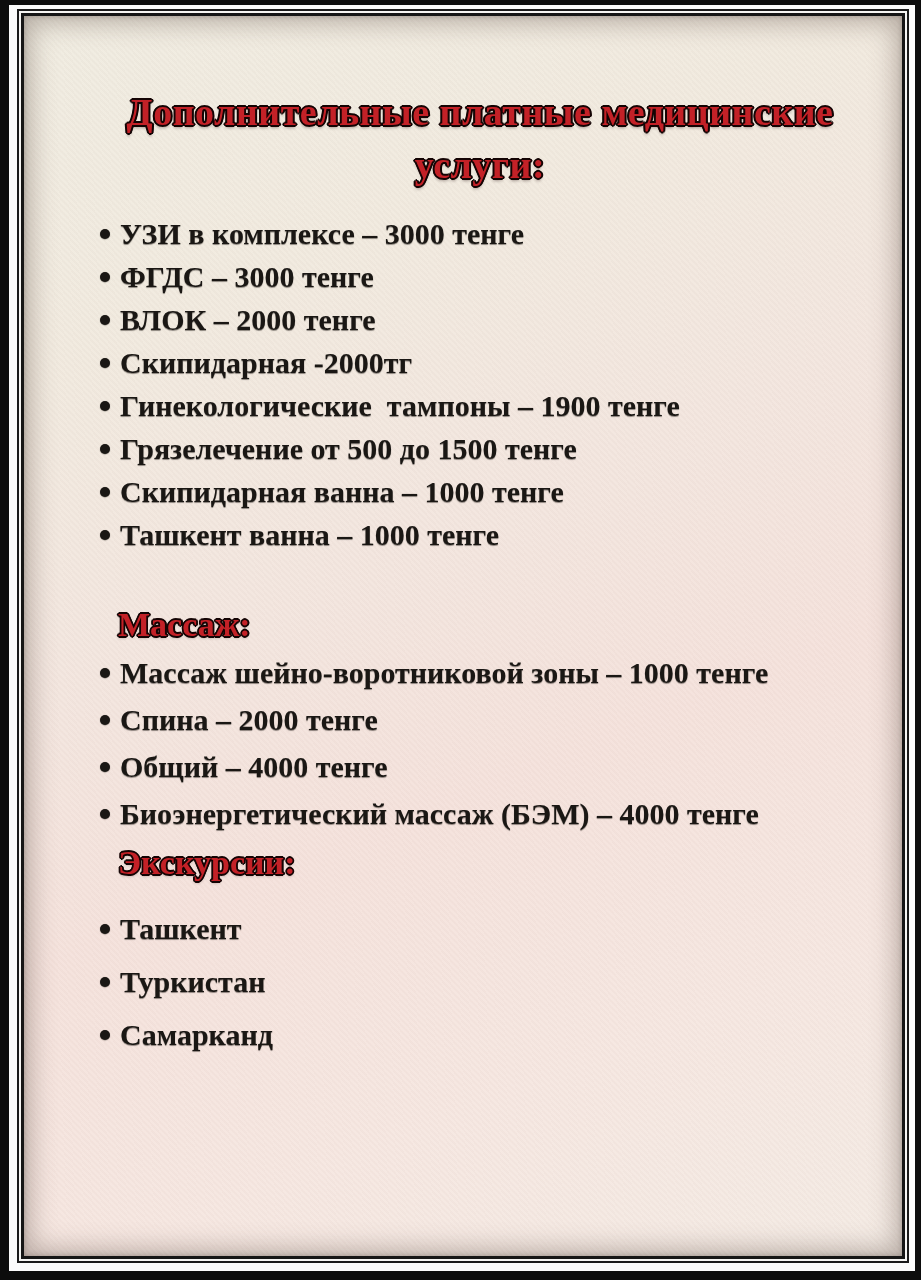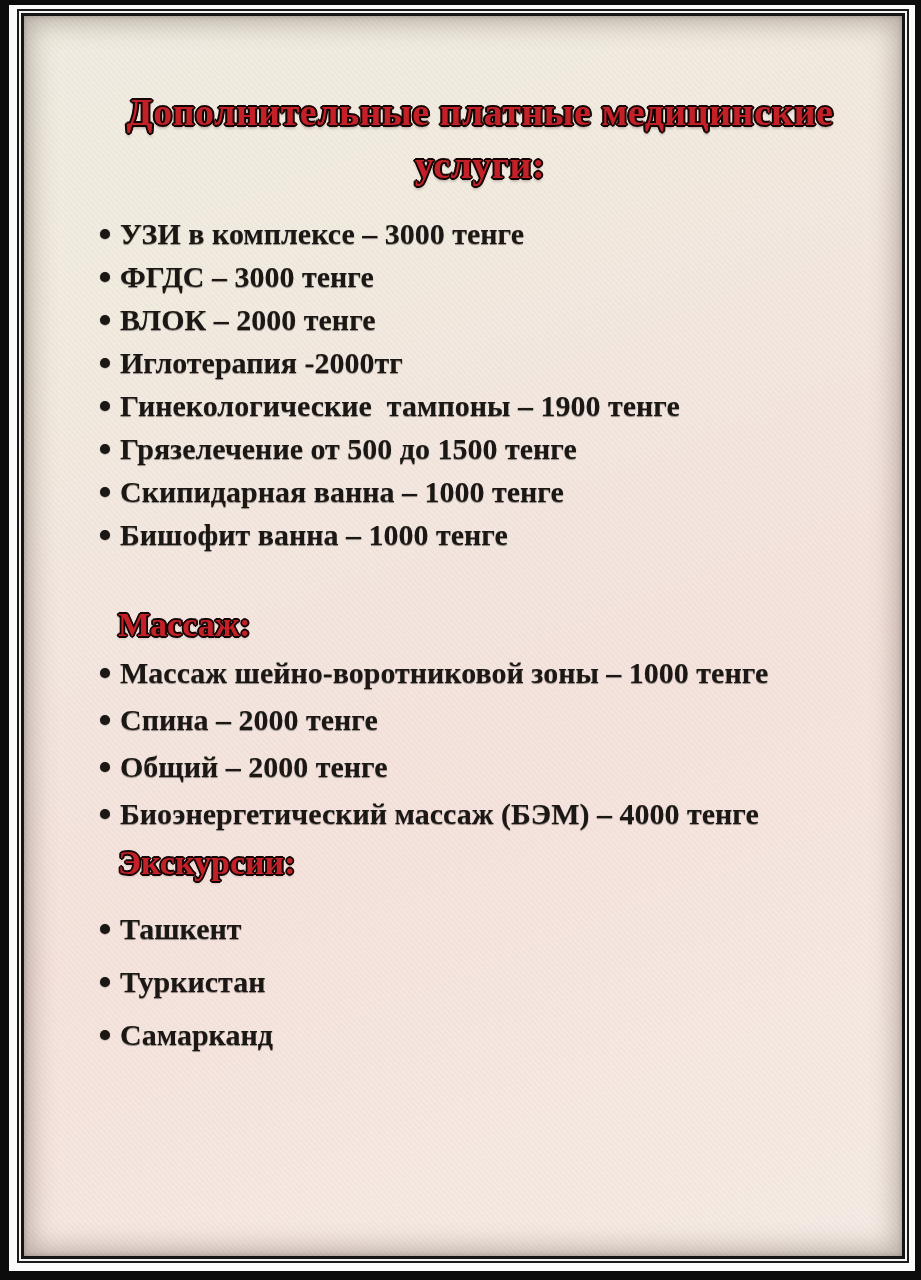--- a/index.html
+++ b/index.html
@@ -115,31 +115,31 @@
 <div class="frame">
   <div class="mat">
     <div class="paper">
       <div class="content">
         <h1 class="title">Дополнительные платные медицинские услуги:</h1>
         <div id="sections">
             <ul class="list sec-0">
               <li><span class="dot"></span><span class="txt">УЗИ в комплексе – 3000 тенге</span></li>
               <li><span class="dot"></span><span class="txt">ФГДС – 3000 тенге</span></li>
               <li><span class="dot"></span><span class="txt">ВЛОК – 2000 тенге</span></li>
-              <li><span class="dot"></span><span class="txt">Иглотерапия -2000тг</span></li>
+              <li><span class="dot"></span><span class="txt">Скипидарная -2000тг</span></li>
               <li><span class="dot"></span><span class="txt">Гинекологические  тампоны – 1900 тенге</span></li>
               <li><span class="dot"></span><span class="txt">Грязелечение от 500 до 1500 тенге</span></li>
               <li><span class="dot"></span><span class="txt">Скипидарная ванна – 1000 тенге</span></li>
-              <li><span class="dot"></span><span class="txt">Бишофит ванна – 1000 тенге</span></li>
+              <li><span class="dot"></span><span class="txt">Ташкент ванна – 1000 тенге</span></li>
             </ul>
             <h2 class="sec-heading sec-1">Массаж:</h2>
             <ul class="list sec-1">
               <li><span class="dot"></span><span class="txt">Массаж шейно-воротниковой зоны – 1000 тенге</span></li>
               <li><span class="dot"></span><span class="txt">Спина – 2000 тенге</span></li>
-              <li><span class="dot"></span><span class="txt">Общий – 2000 тенге</span></li>
+              <li><span class="dot"></span><span class="txt">Общий – 4000 тенге</span></li>
               <li><span class="dot"></span><span class="txt">Биоэнергетический массаж (БЭМ) – 4000 тенге</span></li>
             </ul>
             <h2 class="sec-heading sec-2">Экскурсии:</h2>
             <ul class="list sec-2">
               <li><span class="dot"></span><span class="txt">Ташкент</span></li>
               <li><span class="dot"></span><span class="txt">Туркистан</span></li>
               <li><span class="dot"></span><span class="txt">Самарканд</span></li>
             </ul>
           </div>
       </div>

